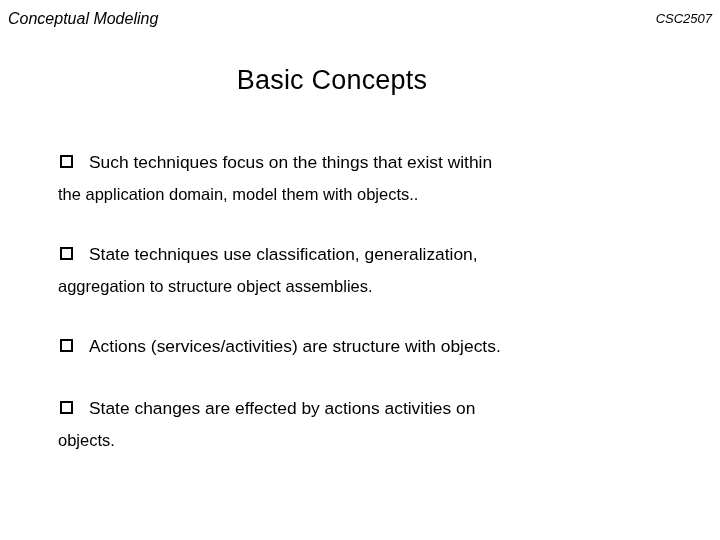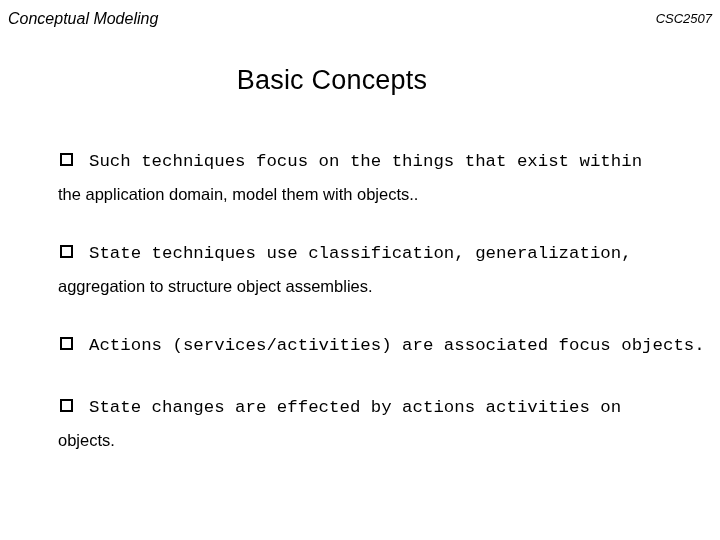--- a/index.html
+++ b/index.html
@@ -95,21 +95,21 @@
     width: 13px;
     height: 13px;
     border: 2px solid #000000;
     box-sizing: border-box;
     vertical-align: middle;
     position: relative;
     top: -2px;
     margin-right: 16px;
   }
   .mono {
-    font-family: Liberation Mono, monospace;
+    font-family: Liberation Sans, sans-serif;
     font-size: 17.4px;
     line-height: 24px;
     letter-spacing: 0px;
     color: #000000;
     white-space: nowrap;
   }
   .prop {
     font-family: "Liberation Sans", sans-serif;
     font-size: 16.5px;
     line-height: 24px;
@@ -152,21 +152,21 @@
 
     <div class="bullet b2">
       <div class="bullet-line1">
         <span class="marker"></span><span class="mono">State techniques use classification, generalization,</span>
       </div>
       <div class="bullet-line2 prop">aggregation to structure object assemblies.</div>
     </div>
 
     <div class="bullet b3">
       <div class="bullet-line1">
-        <span class="marker"></span><span class="mono">Actions (services/activities) are associated focus objects.</span>
+        <span class="marker"></span><span class="mono">Actions (services/activities) are structure with objects.</span>
       </div>
     </div>
 
     <div class="bullet b4">
       <div class="bullet-line1">
         <span class="marker"></span><span class="mono">State changes are effected by actions activities on</span>
       </div>
       <div class="bullet-line2 prop">objects.</div>
     </div>
 

